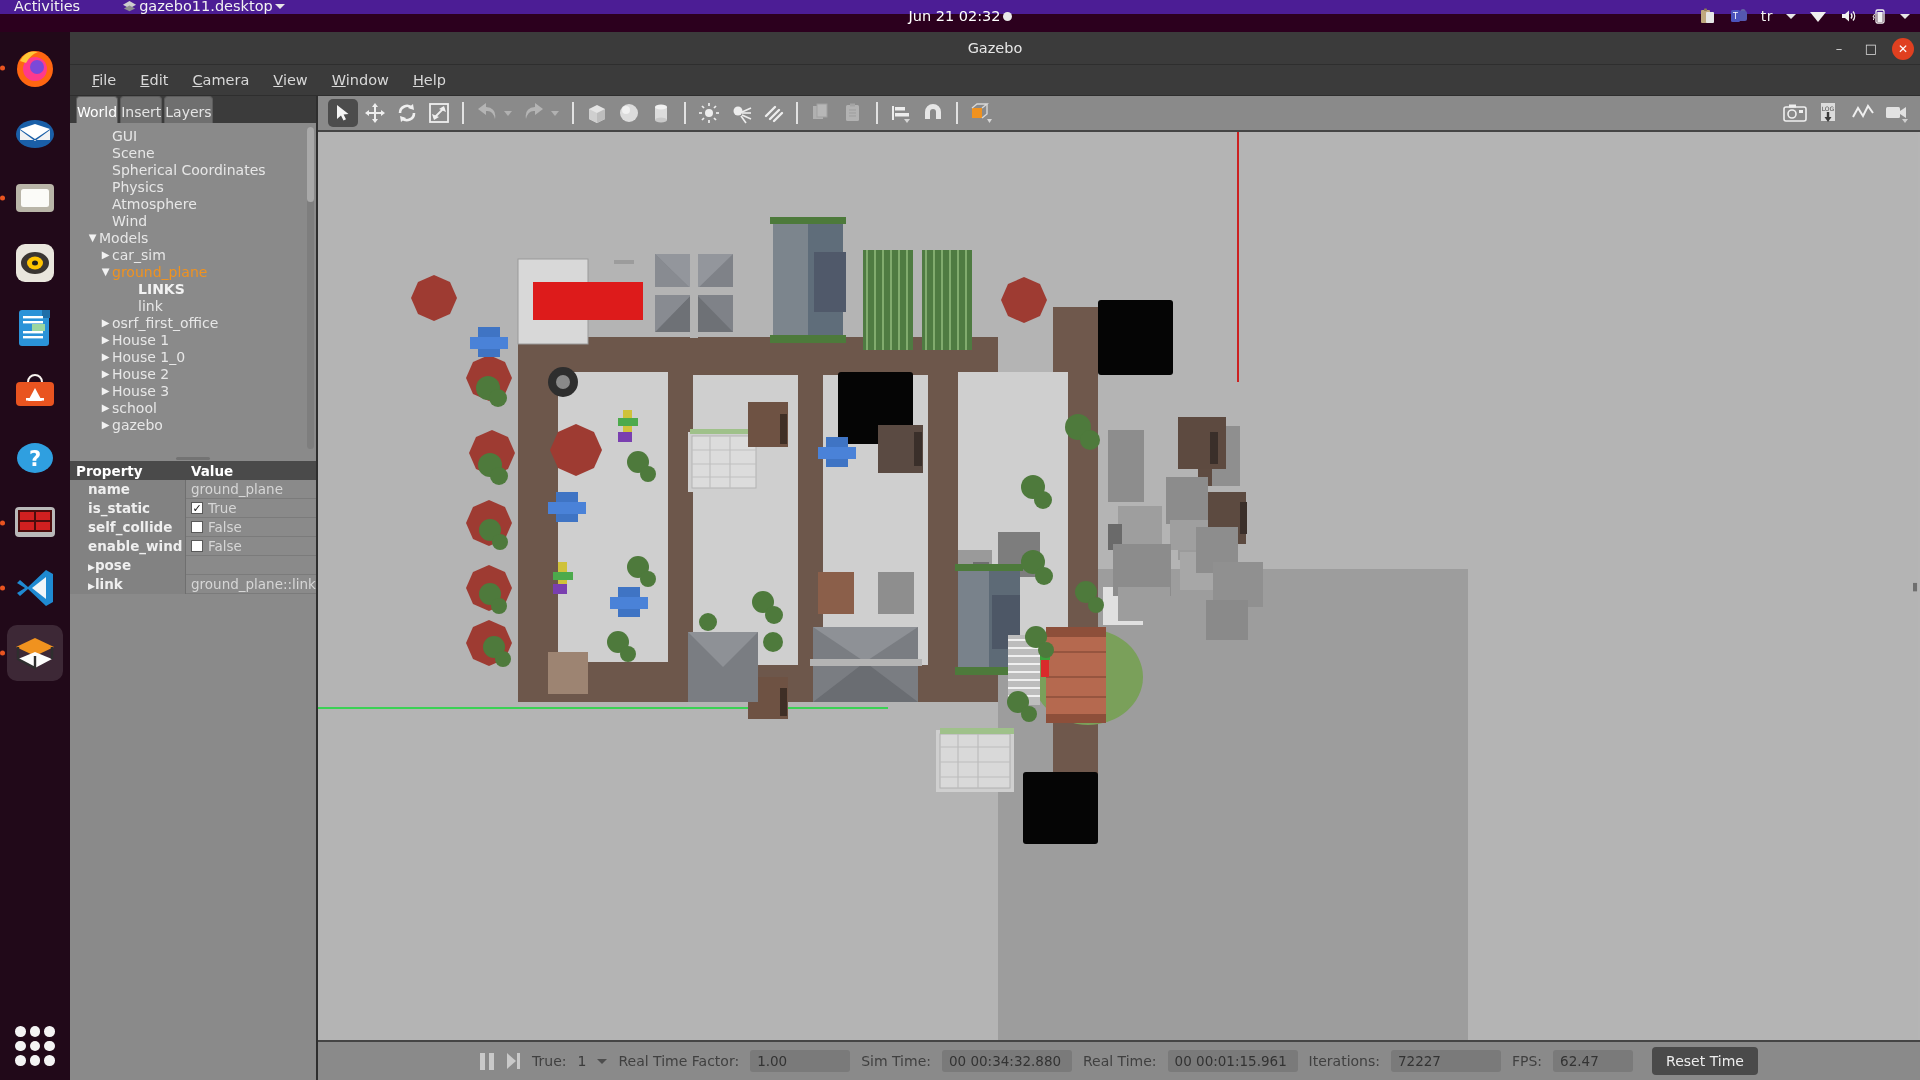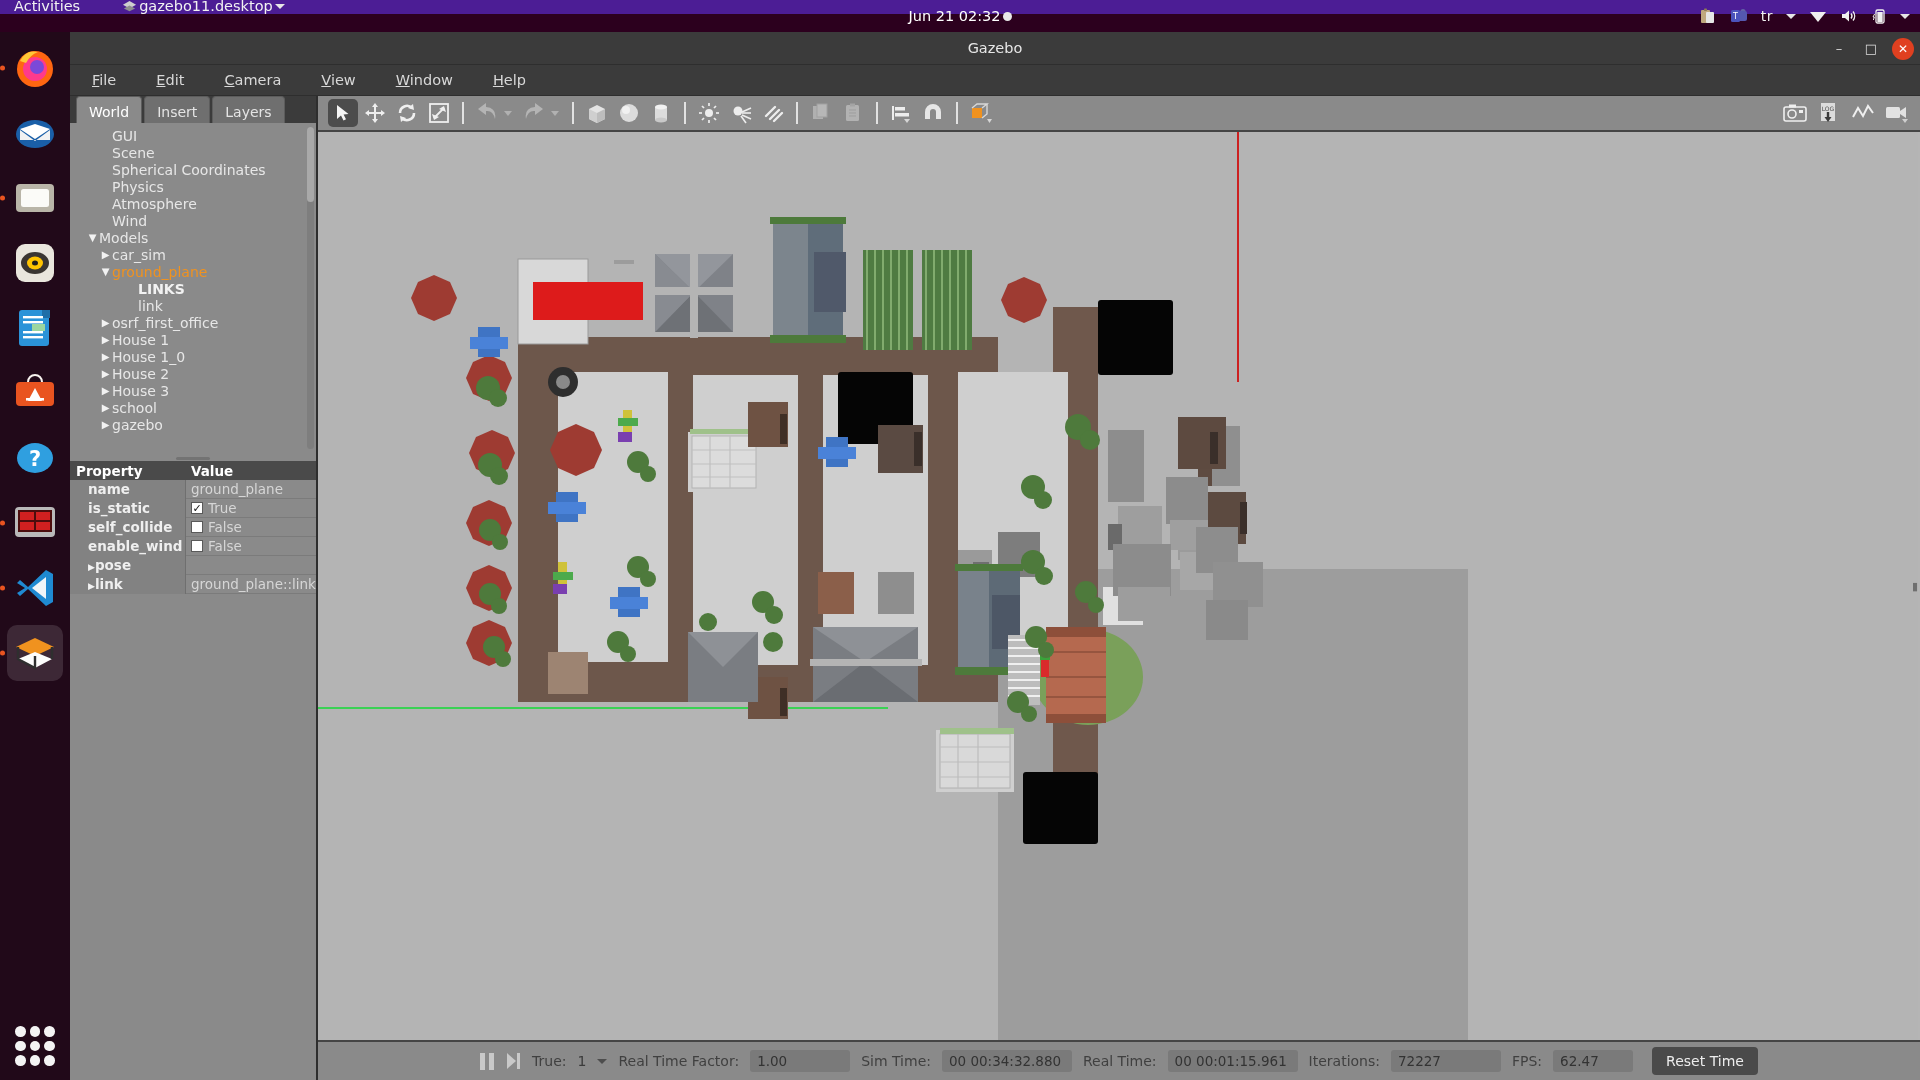--- a/index.html
+++ b/index.html
@@ -73,37 +73,37 @@
   #titlebar .winbtns {
     position: absolute; right: 6px; top: 0; height: 33px; display: flex; align-items: center; gap: 2px;
   }
   .winbtn {
     width: 30px; height: 26px; display: flex; align-items: center; justify-content: center;
     color: #dcdcdc; font-size: 13px; border-radius: 4px;
   }
   .winbtn.close { background: #e04020; color: #fff; border-radius: 50%; width: 22px; height: 22px; font-size:12px; margin-left:4px;}
   #menubar {
     height: 31px; background: #3b3b3b; display: flex; align-items: center;
-    padding-left: 12px; gap: 20px; border-bottom: 1px solid #2e2e2e;
+    padding-left: 12px; gap: 4px; border-bottom: 1px solid #2e2e2e;
   }
   .menu-item {
     color: #d8d8d8; font-size: 14.5px; padding: 3px 10px; border-radius: 3px;
   }
   .menu-item u { text-decoration: underline; }
 
   #body { display: flex; height: 984px; }
 
   
   #leftpanel {
     width: 248px; background: #8a8a8a; display: flex; flex-direction: column;
     border-right: 2px solid #2e2e2e;
   }
   #tabs { display: flex; height: 27px; background: #3b3b3b; padding-left: 6px; }
   .tab {
-    padding: 3px 12px 0; font-size: 14px; color: #e4e4e4; background: #6f6f6f;
+    padding: 3px 0 0; font-size: 14px; color: #e4e4e4; background: #6f6f6f;
     border: 1px solid #5c5c5c; border-bottom: none;
     border-top-left-radius: 4px; border-top-right-radius: 4px; margin-right: 2px;
     display: flex; align-items: center;
   }
   .tab.active { background: #8a8a8a; color: #fff; }
 
   #tree { flex: 0 0 332px; position: relative; background: #8a8a8a; overflow: hidden; padding: 4px 0 0 2px; }
   .tree-row {
     display: flex; align-items: center; height: 17px; font-size: 14px; color: #e7e7e7;
     padding-left: 4px; white-space: nowrap;

